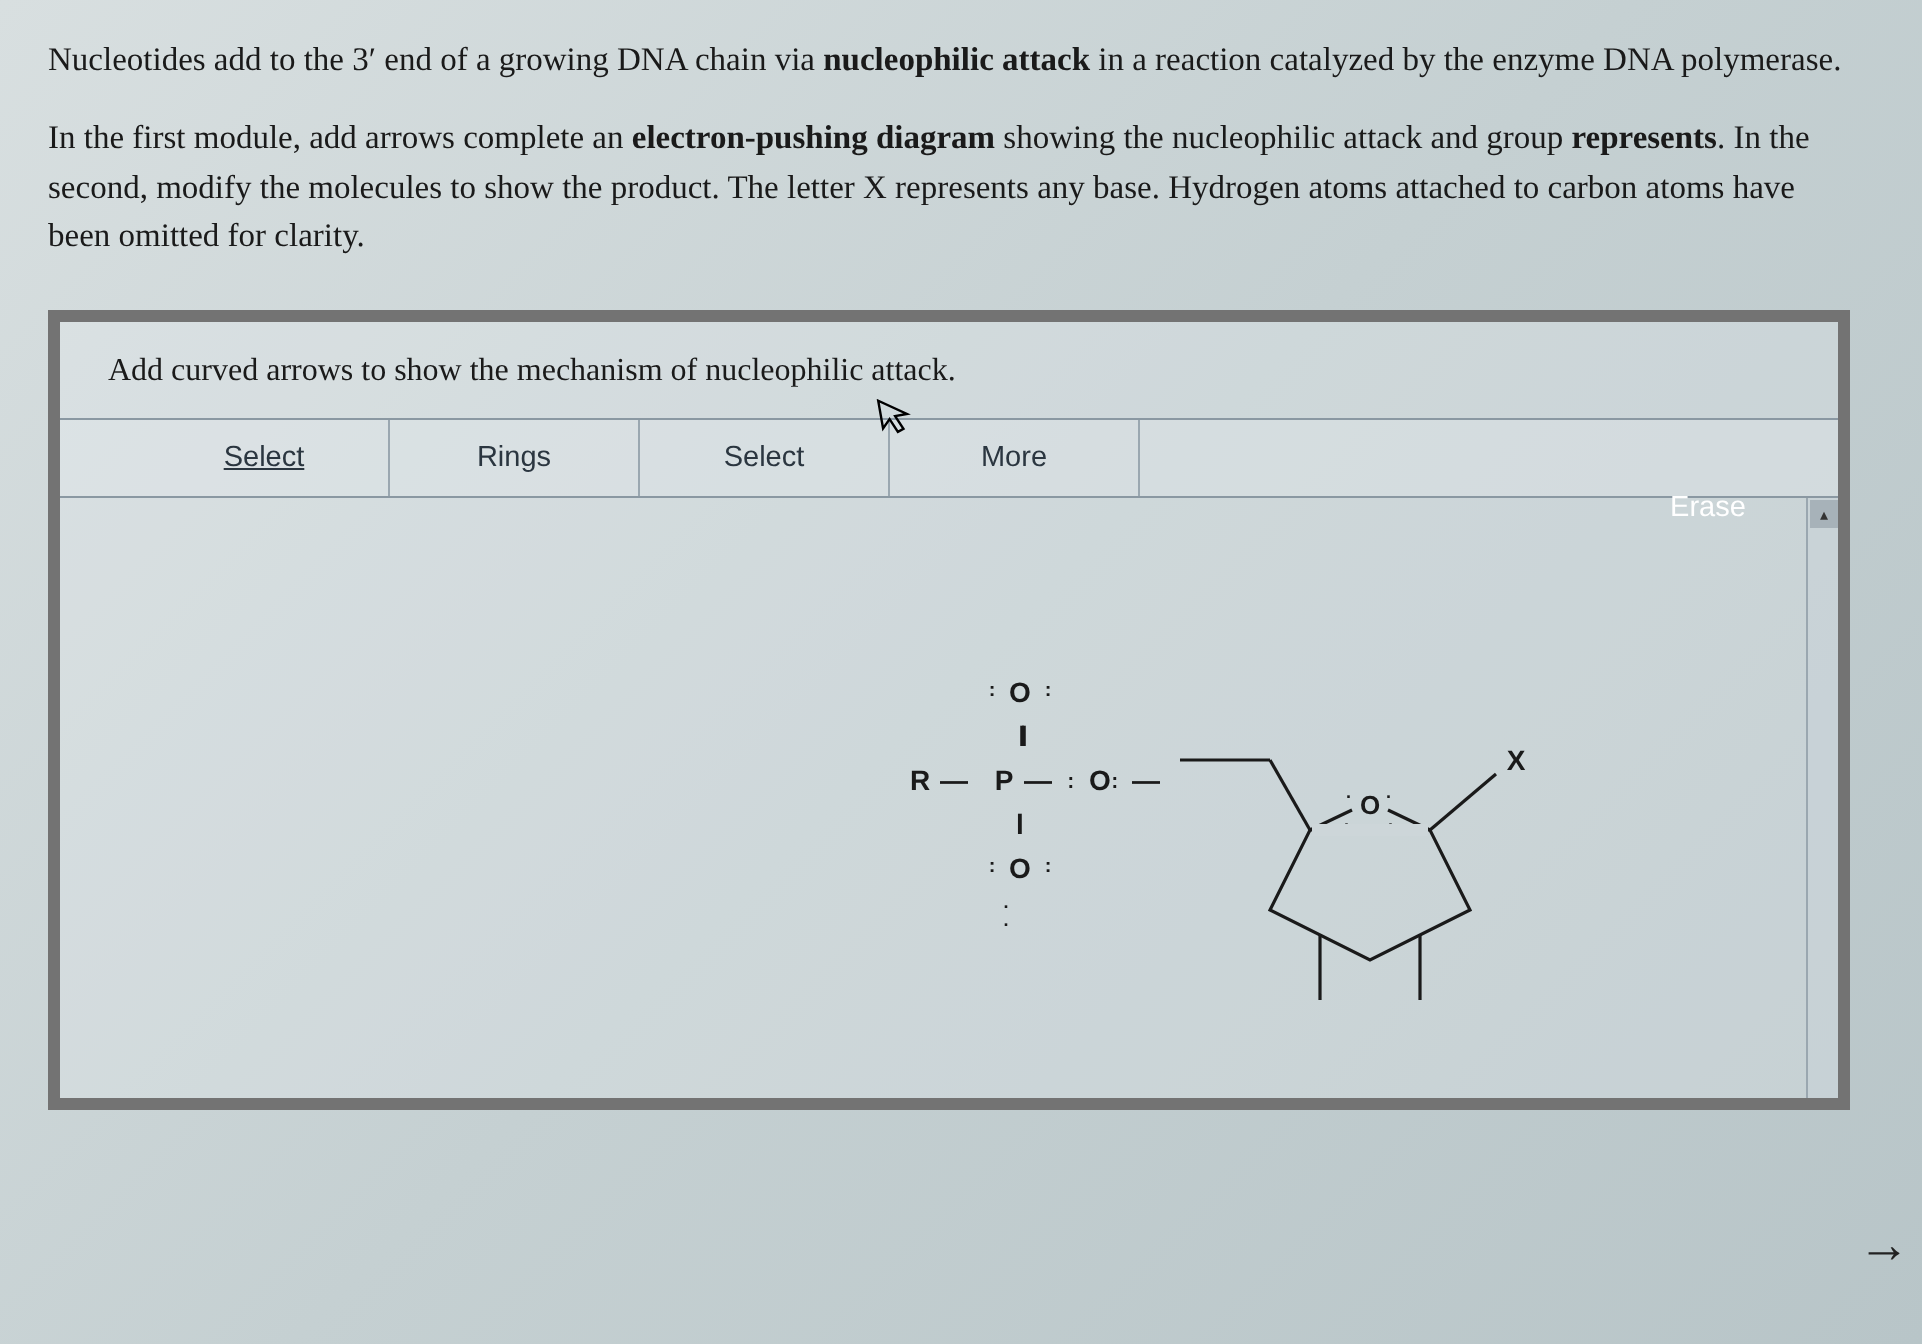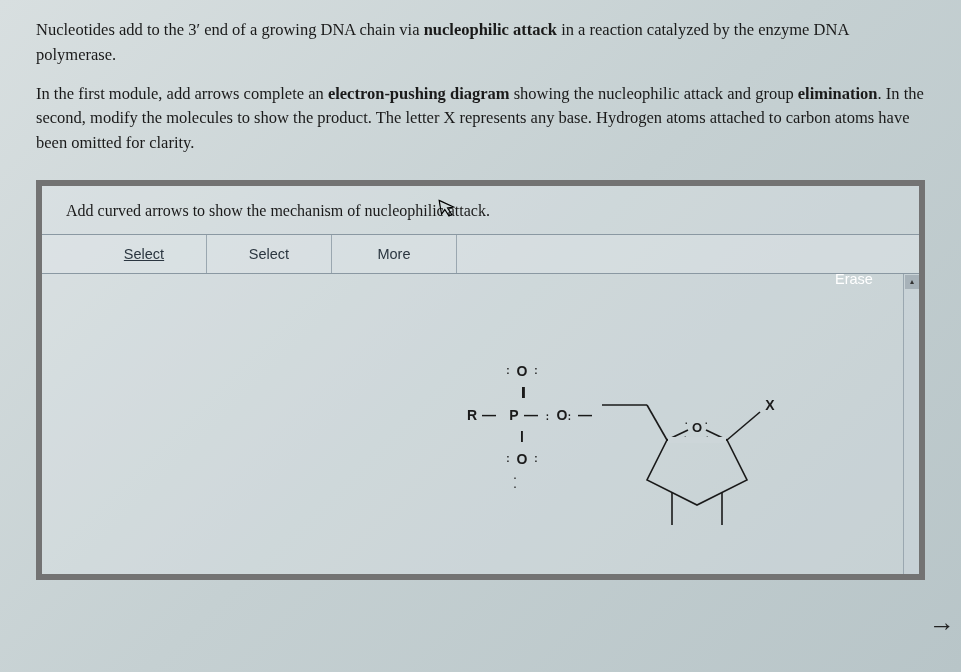--- a/index.html
+++ b/index.html
@@ -6,21 +6,21 @@
     body {
       font-family: Georgia, 'Times New Roman', serif;
       background: linear-gradient(135deg, #d8dfe0 0%, #c5d0d2 50%, #b8c5c8 100%);
       width: 961px;
       height: 672px;
       overflow: hidden;
       color: #222;
       position: relative;
     }
     .content-wrapper {
-      padding: 18px 36px 0 36px;
+      padding: 18px 36px 0 24px;
     }
     .intro p {
       font-size: 16.5px;
       line-height: 1.5;
       margin-bottom: 14px;
       color: #1a1a1a;
     }
     .intro strong { font-weight: bold; }
     .module-box {
       border: 6px solid #737373;
@@ -138,29 +138,30 @@
 </head>
 <body>
 
 <div class="content-wrapper">
 
   <div class="intro">
     <p>
       <span>Nucleotides add to the 3</span><span>′</span><span> end of a growing DNA chain via </span><strong>nucleophilic attack</strong><span> in a reaction catalyzed by the enzyme DNA polymerase.</span>
     </p>
     <p>
-      <span>In the first module, add arrows complete an </span><strong>electron-pushing diagram</strong><span> showing the nucleophilic attack and group </span><strong>elimination</strong><span>. In the second, modify the molecules to show the product. The letter X represents any base. Hydrogen atoms attached to carbon atoms have been omitted for clarity.</span>
+      <span>In the first module, add arrows complete an </span><strong>electron-pushing diagram</strong><span> showing the nucleophilic attack and group </span><strong>represents</strong><span>. In the second, modify the molecules to show the product. The letter X represents any base. Hydrogen atoms attached to carbon atoms have been omitted for clarity.</span>
     </p>
   </div>
 
   <div class="module-box">
     <div class="module-instruction">Add curved arrows to show the mechanism of nucleophilic attack.</div>
 
     <div class="toolbar">
       <div class="toolbar-item">Select</div>
+      <div class="toolbar-item">Rings</div>
       <div class="toolbar-item">Select</div>
       <div class="toolbar-item">More</div>
       <div class="toolbar-spacer"></div>
       <div class="toolbar-item erase-btn">Erase</div>
     </div>
 
     <div class="canvas-area">
 
       <div class="molecule">
 

